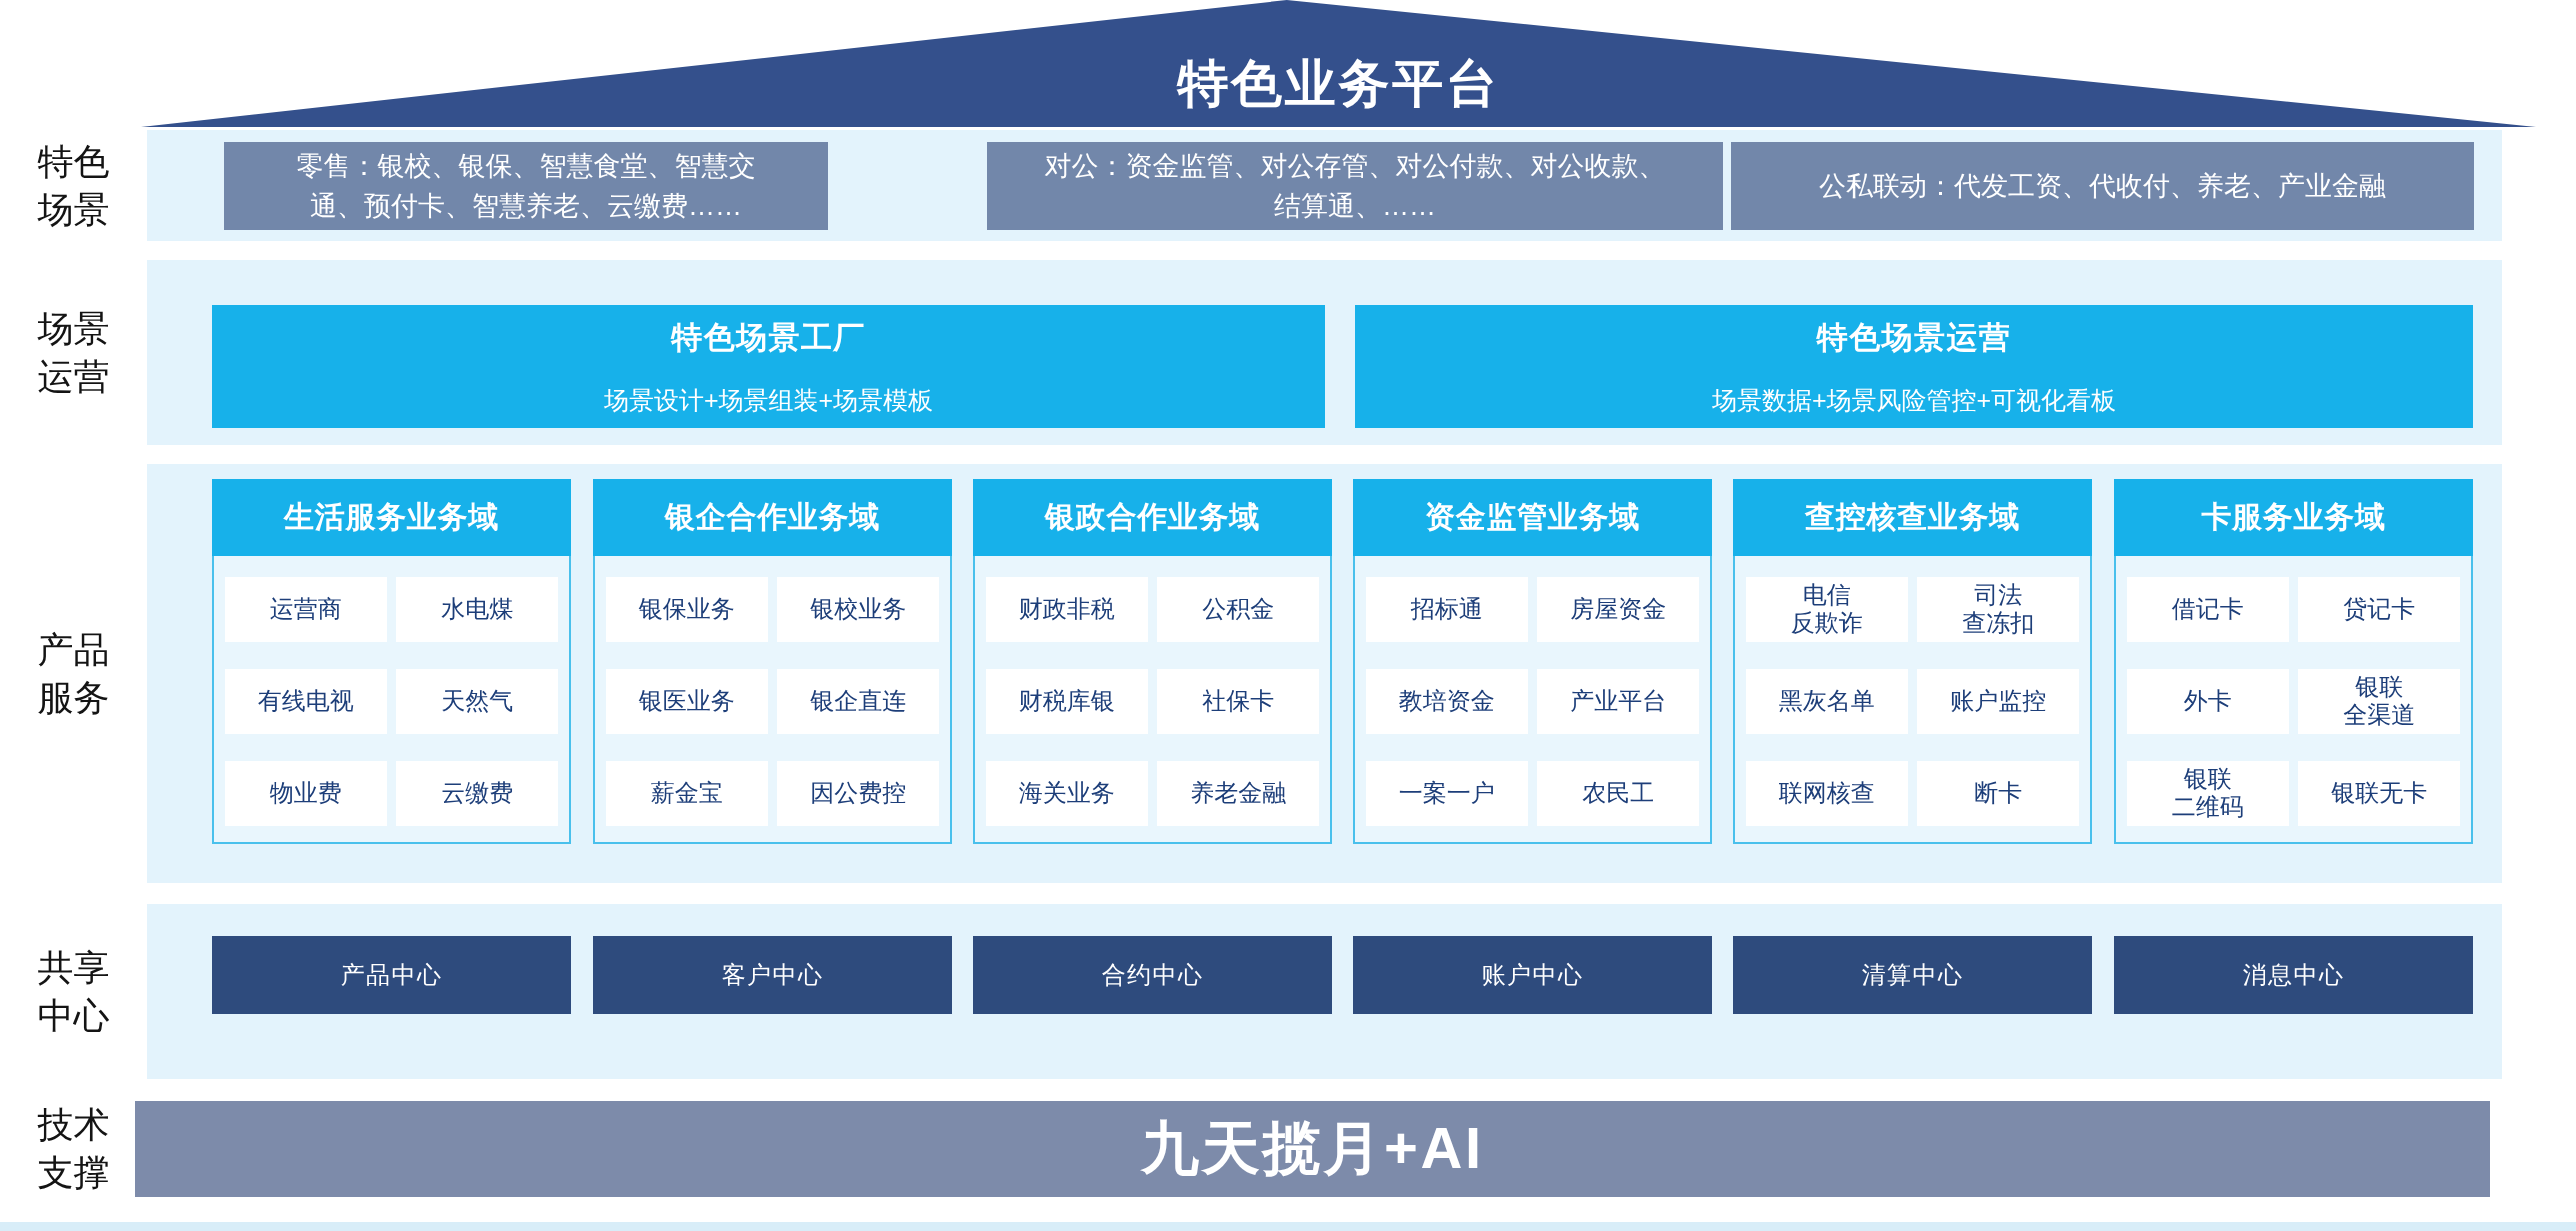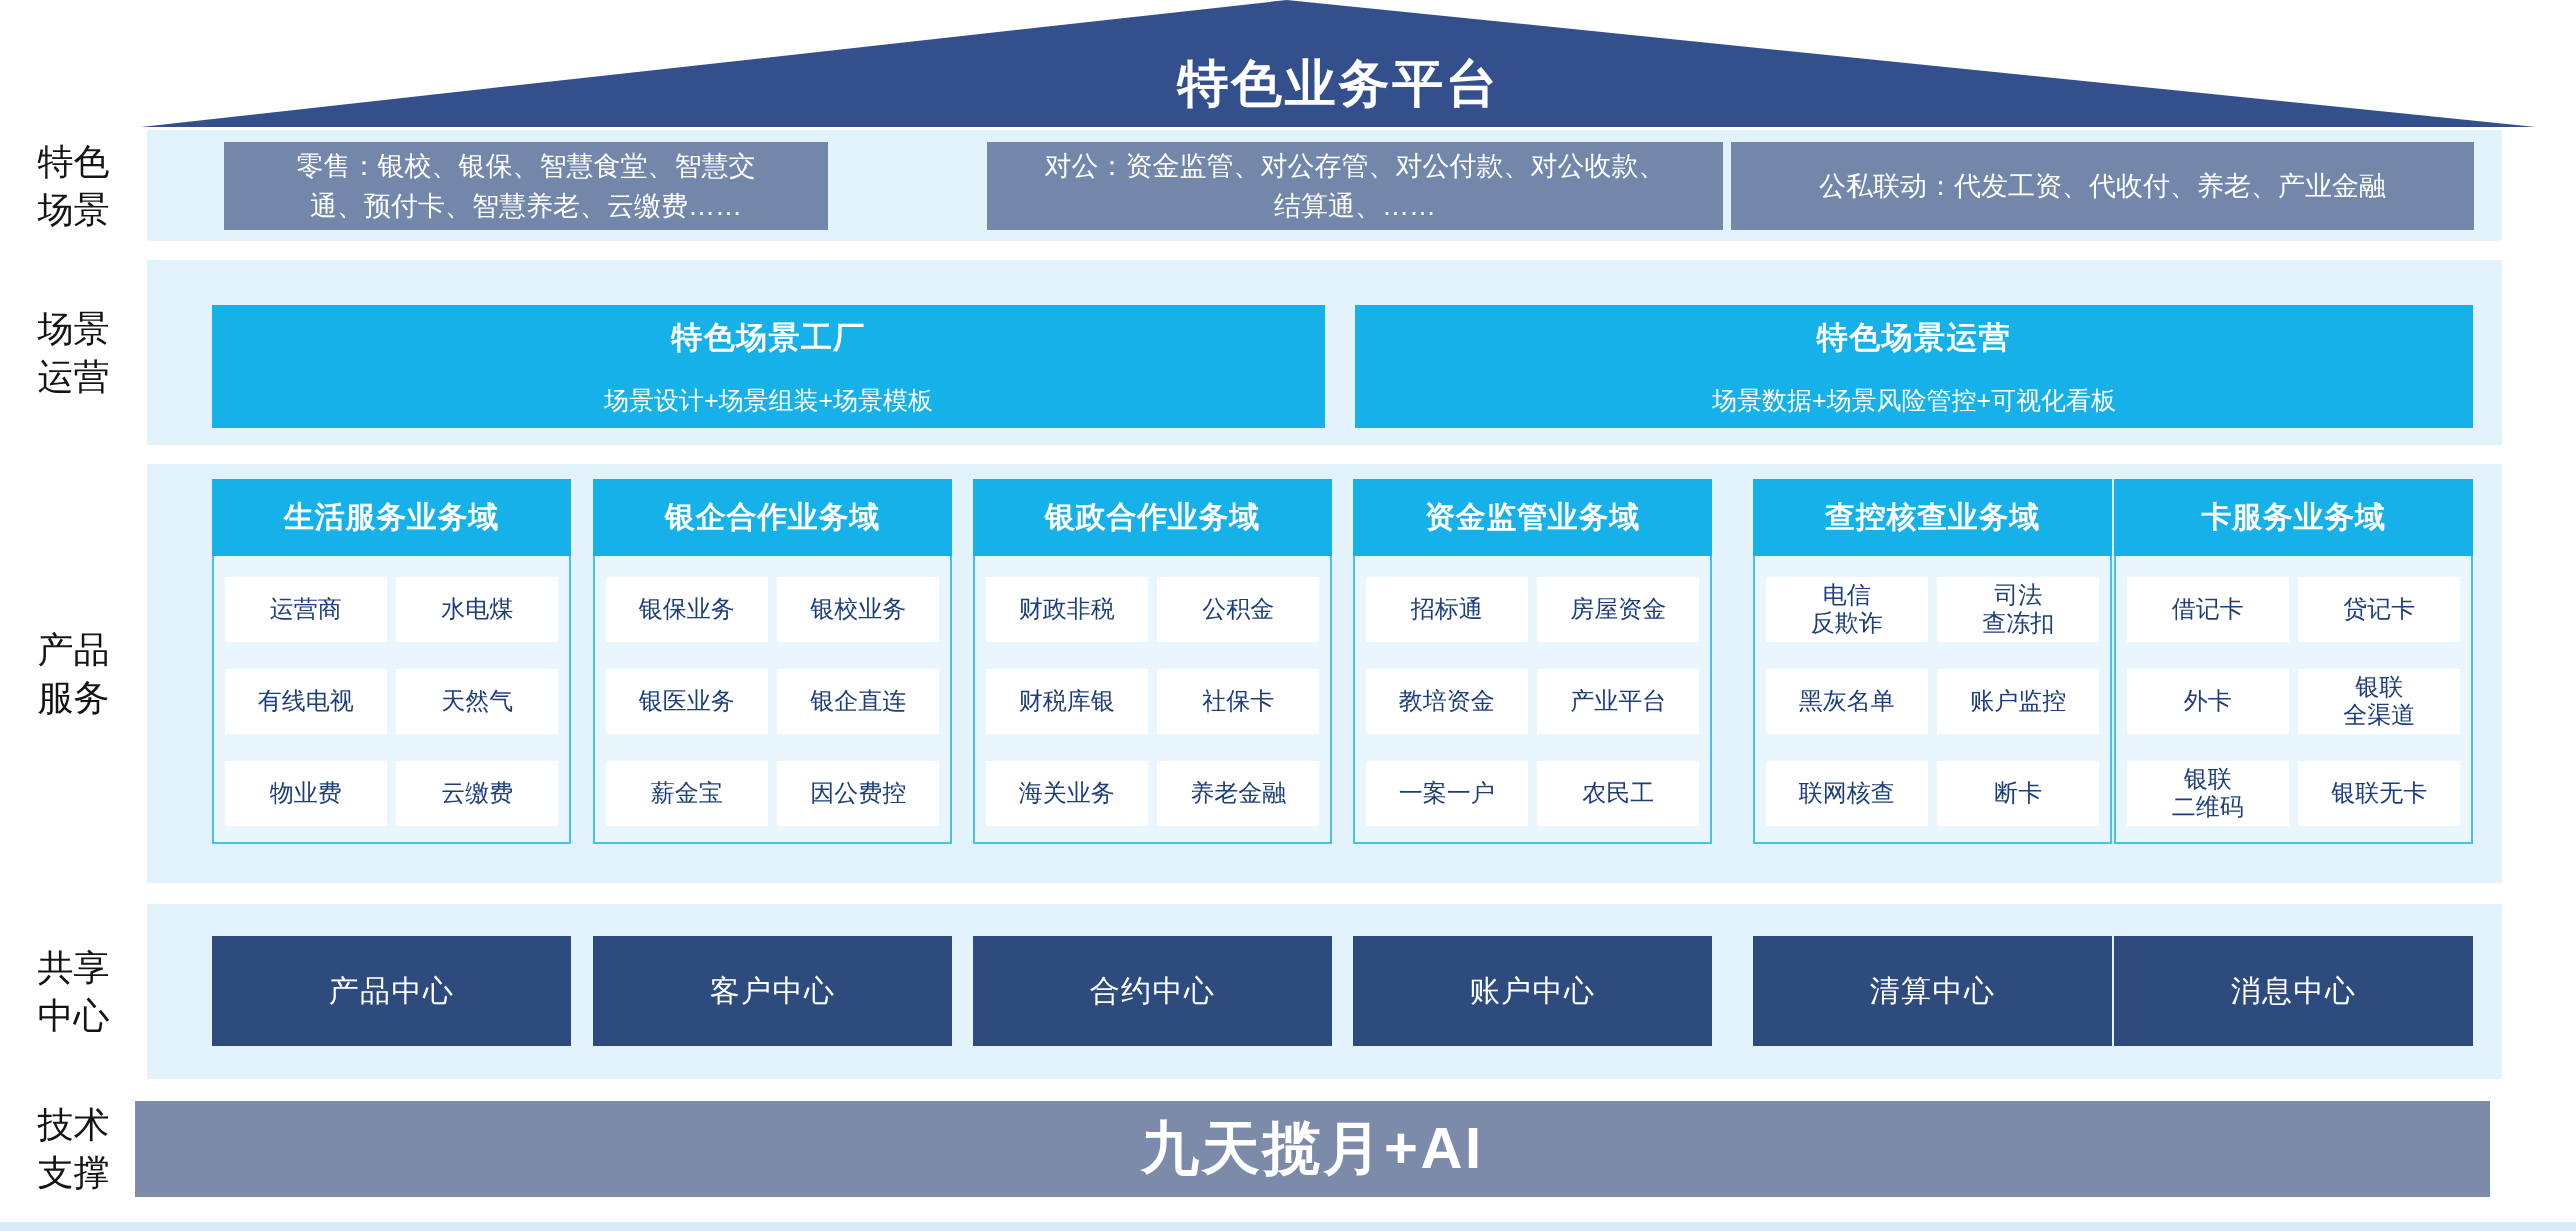--- a/index.html
+++ b/index.html
@@ -42,33 +42,33 @@
   .op-box { position:absolute; top:305px; height:123px; background:#17b1ea; color:#ffffff;
             display:flex; flex-direction:column; align-items:center; justify-content:center; gap:25px; }
   .ob1 { left:212px;  width:1113px; }
   .ob2 { left:1355px; width:1118px; }
   .op-title { font-size:31px; font-weight:bold; letter-spacing:1.4px; }
   .op-sub   { font-size:25px; }
 
   
   .col { position:absolute; top:479px; width:359px; height:364px; }
   .c0 { left:212px; } .c1 { left:593px; } .c2 { left:973px; }
-  .c3 { left:1353px; } .c4 { left:1733px;margin-left:20px; } .c5 { left:2114px; }
+  .c3 { left:1353px; } .c4 { left:1733px; } .c5 { left:2114px; }
   .col-header { height:77px; background:#17b1ea; color:#ffffff; font-size:30px; font-weight:bold;
                 display:flex; align-items:center; justify-content:center; letter-spacing:0.7px; }
   .col-body { height:288px; background:#e9f6fd; border:2.1px solid #49c0ec; border-top:none;
               display:grid; grid-template-columns:1fr 1fr; grid-template-rows:65px 65px 65px;
               column-gap:9.6px; row-gap:27px; padding:20.5px 11px 0; }
   .cell { background:#ffffff; color:#1d3e79; font-size:24px; font-weight:500;
           display:flex; align-items:center; justify-content:center; text-align:center;
           line-height:1.15; white-space:pre-line; }
 
   
-  .center-box { position:absolute; top:936px; height:110px; width:359px; background:#2e4b7d;
-                color:#ffffff; font-size:30px; display:flex; align-items:center; justify-content:center;
+  .center-box { position:absolute; top:936px; height:78px; width:359px; background:#2e4b7d;
+                color:#ffffff; font-size:24px; display:flex; align-items:center; justify-content:center;
                 letter-spacing:1.4px; }
 
   
   .techbar { position:absolute; left:135px; top:1101px; width:2355px; height:96px; background:#7d8baa;
              color:#ffffff; display:flex; align-items:center; justify-content:center;
              font-size:58px; font-weight:bold; letter-spacing:2.7px; }
 
   .bottom-line { position:absolute; left:0; top:1222px; width:2576px; height:9.6px; background:#d8edf8; }
 </style>
 </head>

